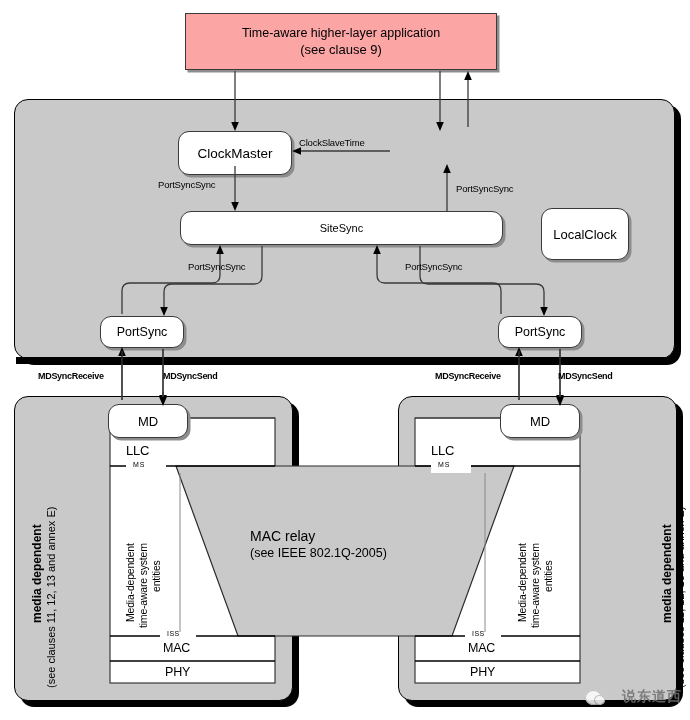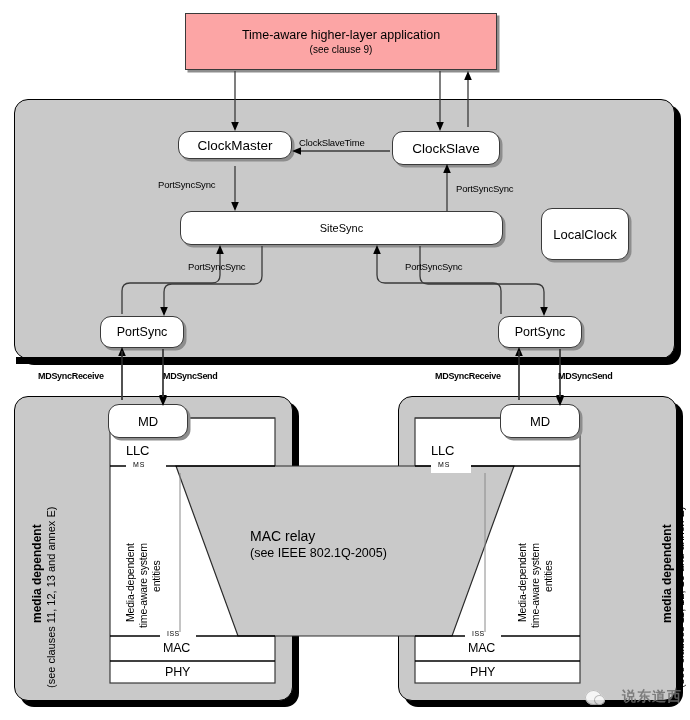--- a/index.html
+++ b/index.html
@@ -45,21 +45,21 @@
       position:relative;z-index:2;}
 </style>
 </head>
 <body>
 
 <div id="stage">
 
   <div class="sqbox" style="left:185px;top:13px;width:312px;height:57px;flex-direction:column;
               border:1.4px solid #3a3a3a;box-shadow:2.5px 2.5px 0 0 #8d8d8d;">
     <span style="font-size:12.5px;">Time-aware higher-layer application</span>
-    <span style="font-size:10px;margin-top:2px;">(see clause 9)</span>
+    <span style="font-size:13px;margin-top:2px;">(see clause 9)</span>
   </div>
 
   <div class="panel" style="left:14px;top:99px;width:659px;height:258px;"></div>
 
   <div class="panel" style="left:14px;top:396px;width:277px;height:303px;"></div>
 
   <div class="panel" style="left:398px;top:396px;width:277px;height:303px;"></div>
 
   <svg class="ov" viewBox="0 0 690 720">
 
@@ -89,27 +89,24 @@
     <line x1="415" y1="418" x2="580" y2="418" stroke="#3a3a3a" stroke-width="1.2"></line>
   </svg>
 
   <div class="wbox" style="left:108px;top:404px;width:80px;height:34px;font-size:13px;">
     <span>MD</span>
   </div>
   <div class="wbox" style="left:500px;top:404px;width:80px;height:34px;font-size:13px;">
     <span>MD</span>
   </div>
 
-  <div class="wbox" style="left:178px;top:131px;width:114px;height:28px;font-size:13.5px;">
+  <div class="wbox" style="left:178px;top:131px;width:114px;height:44px;font-size:13.5px;">
     <span>ClockMaster</span>
   </div>
 
-  <div class="wbox" style="left:392px;top:131px;width:108px;height:34px;font-size:13.5px;">
-    <span>ClockSlave</span>
-  </div>
 
   <div class="wbox" style="left:180px;top:211px;width:323px;height:34px;font-size:11px;">
     <span>SiteSync</span>
   </div>
 
   <div class="wbox" style="left:541px;top:208px;width:88px;height:52px;font-size:13px;">
     <span>LocalClock</span>
   </div>
 
   <div class="wbox" style="left:100px;top:316px;width:84px;height:32px;font-size:12.5px;">

